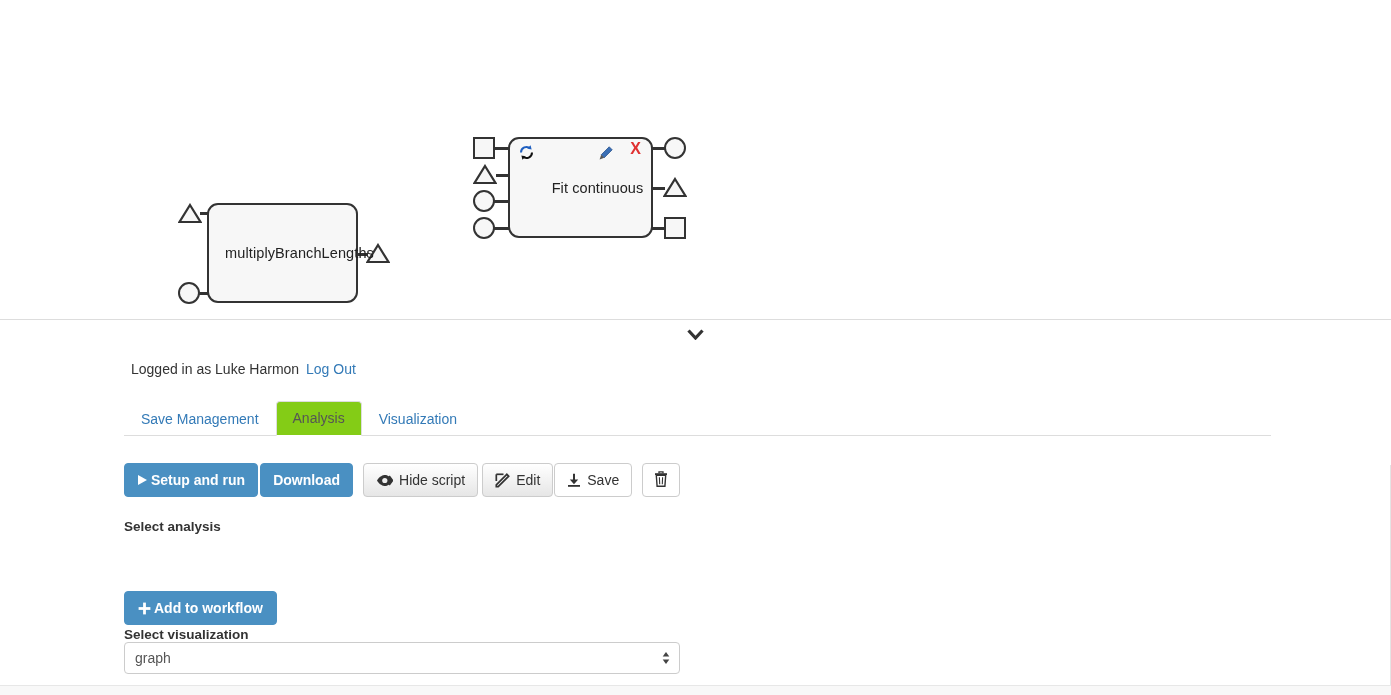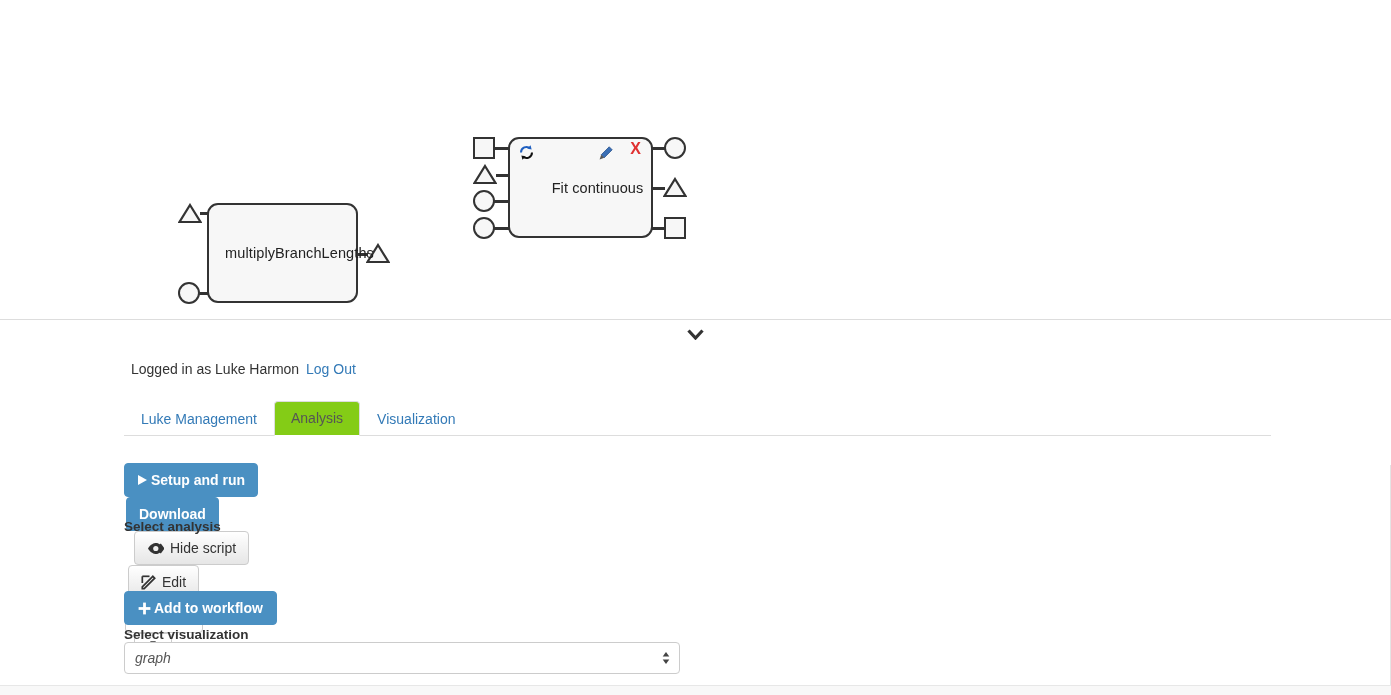--- a/index.html
+++ b/index.html
@@ -148,21 +148,20 @@
     border-bottom: 1px solid #ffffff;
     border-radius: 4px 4px 0 0;
   }
 
   
   #toolbar {
     position: absolute;
     left: 124px; top: 115px;
     display: flex;
     align-items: flex-start;
-    flex-direction: column;
   }
   .btn {
     font-family: "Liberation Sans", sans-serif;
     font-size: 14px;
     height: 34px;
     padding: 0 12px;
     border-radius: 4px;
     display: inline-flex;
     align-items: center;
     justify-content: center;
@@ -240,21 +239,21 @@
   }
   #label-analysis { left: 124px; top: 171px; }
   #select-analysis { left: 124px; top: 186px; }
   #btn-add-workflow {
     position: absolute;
     left: 124px; top: 243px;
     font-weight: bold;
     padding: 0 13px;
   }
   #label-visualization { left: 124px; top: 279px; }
-  #select-visualization { left: 124px; top: 294px; font-style: italic; }
+  #select-visualization { left: 124px; top: 294px; }
 
   
   #footer-strip {
     position: absolute;
     left: 0; top: 685px;
     width: 1391px; height: 10px;
     background: #f8f8f8;
     border-top: 1px solid #e7e7e7;
   }
   #right-edge {
@@ -357,21 +356,21 @@
 </div>
 
 <div id="panel">
 
   <div id="login-line">
     <span>Logged in as Luke Harmon</span>
     <a href="#">Log Out</a>
   </div>
 
   <div id="tabs">
-    <div class="tab">Luke Management</div>
+    <div class="tab">Save Management</div>
     <div class="tab active">Analysis</div>
     <div class="tab">Visualization</div>
   </div>
 
   <div id="toolbar">
 
     <div class="btn btn-primary">
       <span class="bico bico-tight">
         <svg width="11" height="12" viewBox="0 0 11 12">
             <polygon points="1,1 10,6 1,11" fill="#ffffff"></polygon>

